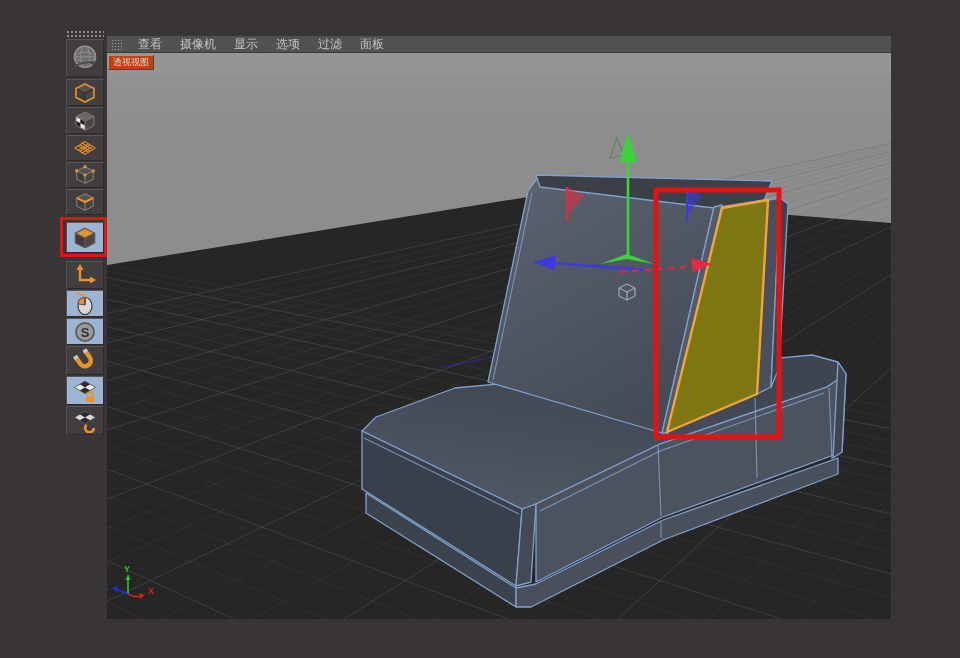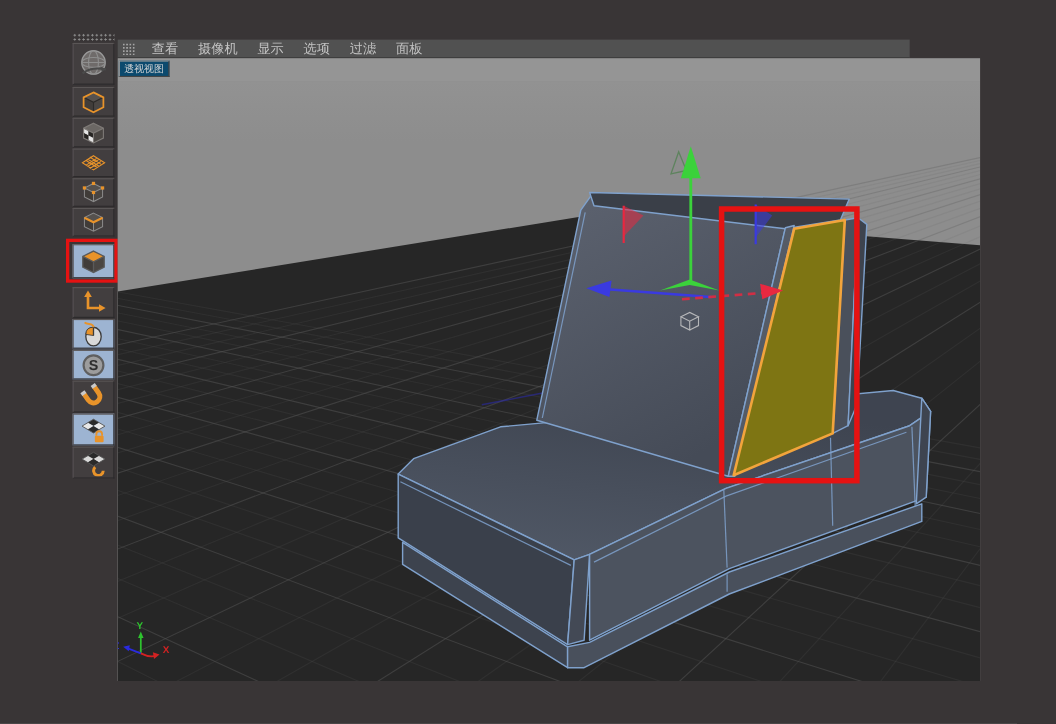--- a/index.html
+++ b/index.html
@@ -17,27 +17,27 @@
   .grip{position:absolute;left:66px;top:30px;width:38px;height:7px;
         background-image:radial-gradient(#8d8d8d 0.8px, transparent 1px);background-size:4px 4px;}
   .tb-btn{position:absolute;left:66px;width:38px;display:flex;align-items:center;justify-content:center;
           background:#423e3f;border:1px solid #2c2a2b;border-top-color:#5a5656;border-left-color:#555152;
           box-sizing:border-box;cursor:pointer;}
   .tb-btn.hl{background:#9db4d2;}
   .menubar-grip{display:inline-block;width:12px;height:11px;margin:0 6px 0 4px;
         background-image:radial-gradient(#a5a5a5 0.8px, transparent 1px);background-size:3px 3px;}
 
   
-  .menubar{position:absolute;left:107px;top:36px;width:720px;height:16px;background:#515151;
+  .menubar{position:absolute;left:107px;top:36px;width:784px;height:16px;background:#515151;
            border-bottom:1px solid #3a3a3a;display:flex;align-items:center;color:#c3c3c3;font-size:12px;}
   .menubar .mi{padding:0 9px;cursor:pointer;}
 
   
   .viewport{position:absolute;left:107px;top:53px;width:784px;height:566px;background:#959595;overflow:hidden;}
-  .vp-label{position:absolute;left:1px;top:2px;background:#0c4a6e;border:1px solid #989898;
+  .vp-label{position:absolute;left:1px;top:2px;background:#c2410c;border:1px solid #989898;
             border-right-color:#454545;border-bottom-color:#454545;color:#d6d6d6;font-size:9px;
             padding:1px 4px;line-height:11px;}
   #scene{position:absolute;left:0;top:0;}
   #grid-light line{stroke:#6f6f6f;stroke-width:1;}
   #grid-dark  line{stroke:#575757;stroke-width:1;}
 
   
   .tb-annotation{position:absolute;left:60px;top:217px;width:47px;height:40px;
                  border:3px solid #e51212;box-sizing:border-box;pointer-events:none;}
 </style>

